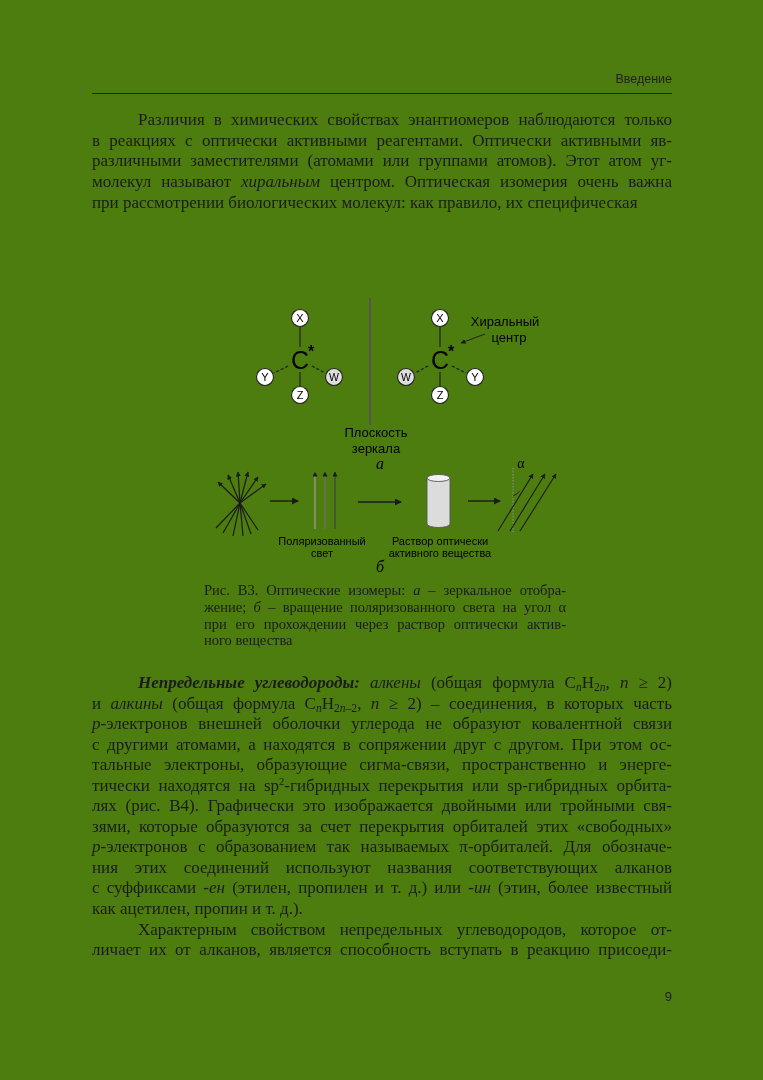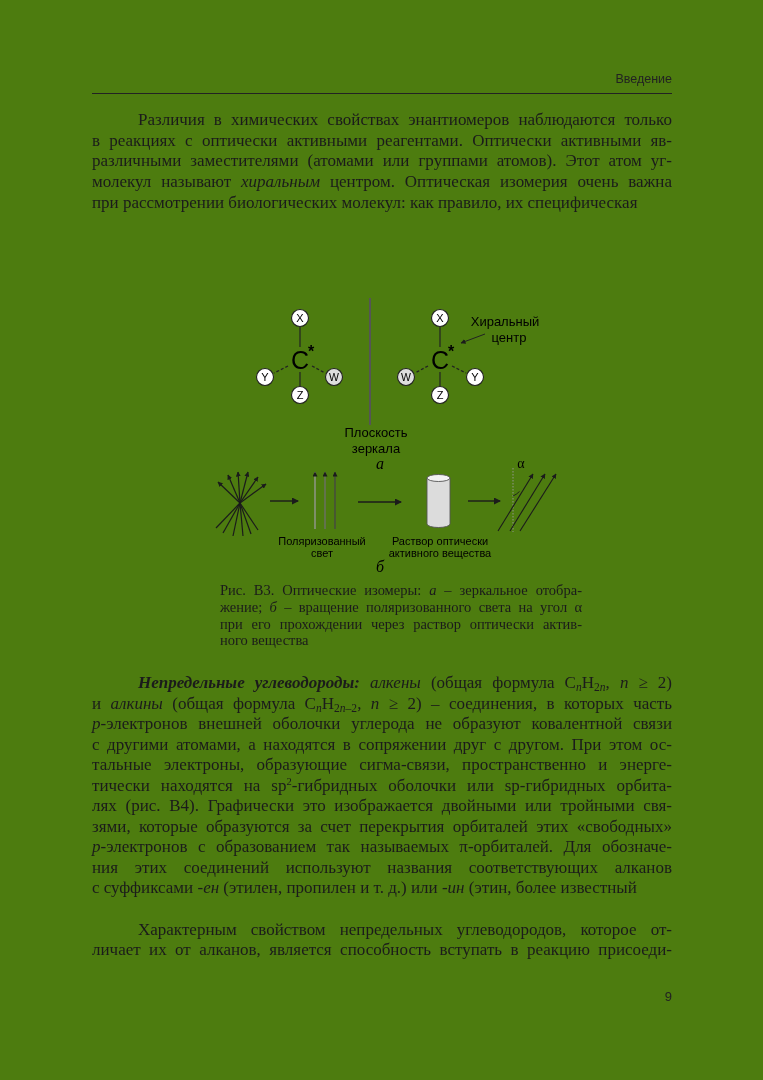--- a/index.html
+++ b/index.html
@@ -30,21 +30,21 @@
     .para.end .line:last-child { text-align-last: left; }
     .para.indent .line:first-child { text-indent: 46px; }
 
     .i { font-style: italic; }
     .bi { font-weight: bold; font-style: italic; }
     .sub, .subi { font-size: 0.68em; vertical-align: -0.28em; line-height: 0; }
     .subi { font-style: italic; }
     .sup { font-size: 0.62em; vertical-align: 0.55em; line-height: 0; }
 
     .caption {
-      position: absolute; left: 220px; width: 362px; top: 582px;
+      position: absolute; left: 204px; width: 362px; top: 582px;
       font-family: "Liberation Serif", serif; font-size: 14.5px; color: #1b1b1b;
     }
     .caption .line { height: 16.8px; line-height: 16.8px; }
 
     .figure-svg { position: absolute; left: 0; top: 0; width: 763px; height: 1080px; }
     .sans { font-family: "Liberation Sans", sans-serif; }
     .serif { font-family: "Liberation Serif", serif; }
 
     .page-number {
       position: absolute; left: 592px; width: 80px; top: 989px;
@@ -174,26 +174,27 @@
       <div class="line"><span>при его прохождении через раствор оптически актив-</span></div>
       <div class="line"><span>ного вещества</span></div>
     </div>
 
   <div class="text-block p2 para indent end">
       <div class="line"><span class="bi">Непредельные углеводороды:</span><span>  </span><span class="i">алкены</span><span> (общая формула C</span><span class="subi">n</span><span>H</span><span class="sub">2</span><span class="subi">n</span><span>, </span><span class="i">n</span><span> ≥ 2)</span></div>
       <div class="line"><span>и </span><span class="i">алкины</span><span> (общая формула C</span><span class="subi">n</span><span>H</span><span class="sub">2</span><span class="subi">n</span><span class="sub">–2</span><span>, </span><span class="i">n</span><span> ≥ 2) – соединения, в которых часть</span></div>
       <div class="line"><span class="i">p</span><span>-электронов внешней оболочки углерода не образуют ковалентной связи</span></div>
       <div class="line"><span>с другими атомами, а находятся в сопряжении друг с другом. При этом ос-</span></div>
       <div class="line"><span>тальные электроны, образующие сигма-связи, пространственно и энерге-</span></div>
-      <div class="line"><span>тически находятся на sp</span><span class="sup">2</span><span>-гибридных оболочки или sp-гибридных орбита-</span></div>
+      <div class="line"><span>тически находятся на sp</span><span class="sup">2</span><span>-гибридных перекрытия или sp-гибридных орбита-</span></div>
       <div class="line"><span>лях (рис. В4). Графически это изображается двойными или тройными свя-</span></div>
       <div class="line"><span>зями, которые образуются за счет перекрытия орбиталей этих «свободных»</span></div>
       <div class="line"><span class="i">p</span><span>-электронов с образованием так называемых π-орбиталей. Для обозначе-</span></div>
       <div class="line"><span>ния этих соединений используют названия соответствующих алканов</span></div>
       <div class="line"><span>с суффиксами </span><span class="i">-ен</span><span> (этилен, пропилен и т. д.) или </span><span class="i">-ин</span><span> (этин, более известный</span></div>
+      <div class="line"><span>как ацетилен, пропин и т. д.).</span></div>
     </div>
   <div class="text-block p3 para indent">
       <div class="line"><span>Характерным свойством непредельных углеводородов, которое от-</span></div>
       <div class="line"><span>личает их от алканов, является способность вступать в реакцию присоеди-</span></div>
     </div>
 
   <div class="page-number">9</div>
 </div>
 
 </body></html>

